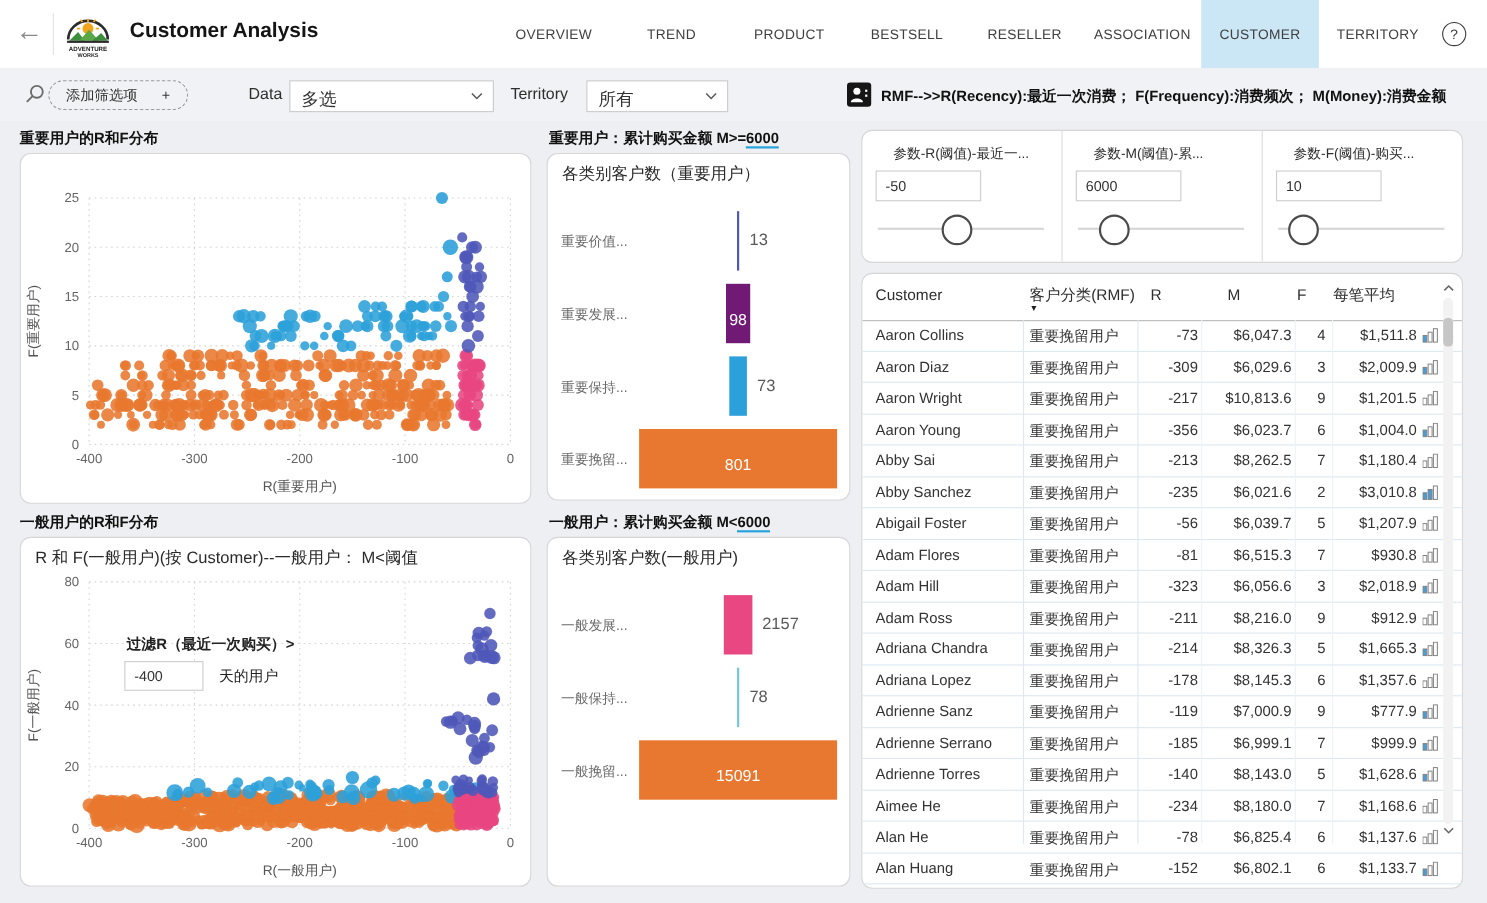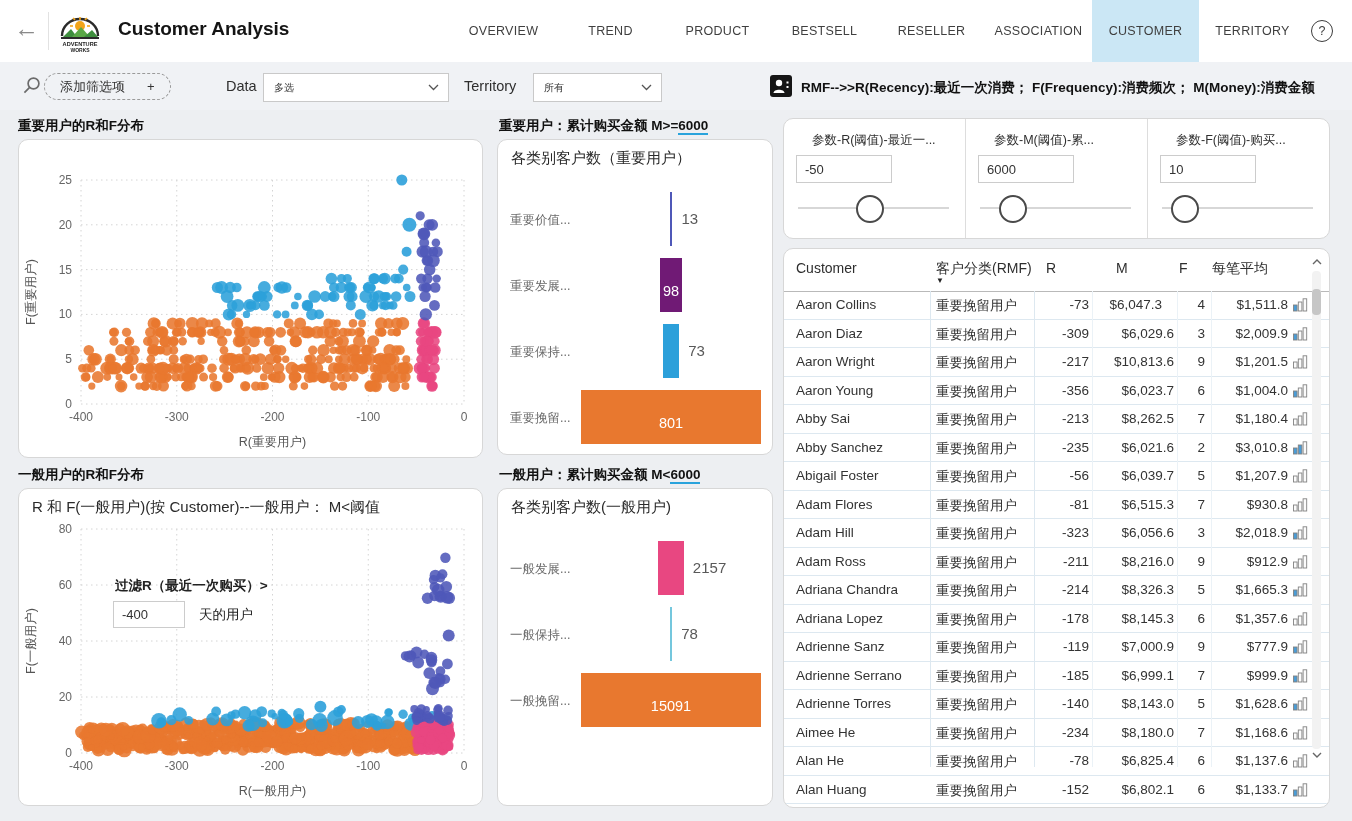--- a/index.html
+++ b/index.html
@@ -12,21 +12,21 @@
   .apptitle{position:absolute;left:118px;top:18px;font-size:19px;font-weight:bold;color:#141414;}
   .nav{position:absolute;left:450px;top:0;height:62px;display:flex;}
   .nav-item{width:107px;text-align:center;line-height:62px;font-size:12.5px;color:#3f3f3f;letter-spacing:.3px;cursor:pointer;white-space:nowrap;}
   .nav-item.active{background:var(--tabbg);}
   .help{position:absolute;left:1311px;top:20px;width:20px;height:20px;border:1.6px solid #3c3c3c;border-radius:50%;text-align:center;line-height:20px;font-size:12.5px;color:#3c3c3c;cursor:pointer;}
   
   .filterbar{position:absolute;left:0;top:62px;width:1352px;height:48px;background:#f0f2f5;}
   .searchicon{position:absolute;left:22px;top:14px;}
   .pill{position:absolute;left:44px;top:11px;height:25px;border:1.5px dashed #9a9a9a;border-radius:14px;display:flex;align-items:center;gap:22px;padding:0 15px;font-size:13px;color:#333;cursor:pointer;background:transparent;}
   .flabel{position:absolute;top:16px;font-size:14.5px;color:#2e2e2e;}
-  .dd{position:absolute;top:11px;height:27px;background:#fff;border:1px solid #c9c9c9;display:flex;align-items:center;font-size:10px;color:#333;padding-left:10px;cursor:pointer;}
+  .dd{position:absolute;top:11px;height:27px;background:#fff;border:1px solid #c9c9c9;display:flex;align-items:flex-end;font-size:16px;color:#333;padding-left:10px;cursor:pointer;}
   .dd .chev{position:absolute;right:9px;top:10px;}
   .rmfico{position:absolute;left:770px;top:13px;width:22px;height:22px;background:#161616;border-radius:3px;}
   .rmftext{position:absolute;left:801px;top:17px;font-size:13.5px;font-weight:bold;color:#111;white-space:nowrap;}
   
   .sec{position:absolute;font-size:13.5px;font-weight:bold;color:#111;white-space:nowrap;}
   .sec .plink{text-decoration:none;border-bottom:2px solid var(--linku);cursor:pointer;}
   .card{position:absolute;background:#fff;border:1px solid #d7d7d7;border-radius:10px;box-sizing:border-box;overflow:hidden;}
   .ctitle{position:absolute;left:13px;top:9px;font-size:15px;color:#2a2a2a;white-space:nowrap;}
   
   .frows{position:absolute;left:0;top:46px;width:100%;}
@@ -1656,21 +1656,21 @@
         <div class="th" style="left: 332px;">M</div>
         <div class="th" style="left: 395px;">F</div>
         <div class="th" style="left: 428px;">每笔平均</div>
         <div class="sortarrow">▼</div>
       </div>
     <div class="trows" id="trows">
         <div class="trow">
           <span class="td" style="left:12px;width:130px">Aaron Collins</span>
      <span class="td" style="left:152px;width:96px">重要挽留用户</span>
      <span class="td num" style="left:250px;width:55px">-73</span>
-     <span class="td num" style="left:298px;width:80px">$6,047.3</span>
+     <span class="td num" style="left:310px;width:80px">$6,047.3</span>
      <span class="td num" style="left:395px;width:26px">4</span>
      <span class="td num" style="left:424px;width:80px">$1,511.8</span>
      <span class="td" style="left:509px;top:7px"><svg width="15" height="14" viewBox="0 0 15 14">
     <rect x="0.5" y="7" width="3.6" height="6" fill="#4A9CD6" stroke="#828282" stroke-width="0.9"></rect>
     <rect x="5.3" y="4" width="3.6" height="9" fill="#fbfbfb" stroke="#828282" stroke-width="0.9"></rect>
     <rect x="10.1" y="0.8" width="3.6" height="12.2" fill="#fbfbfb" stroke="#828282" stroke-width="0.9"></rect>
             </svg></span>
         </div>
         <div class="trow">
           <span class="td" style="left:12px;width:130px">Aaron Diaz</span>

